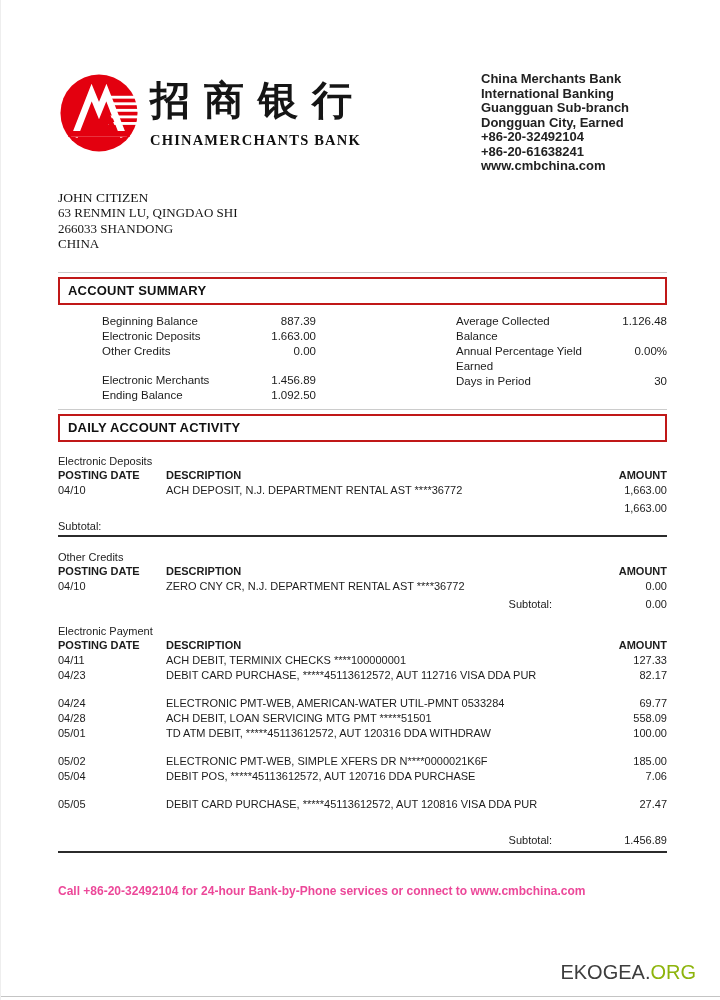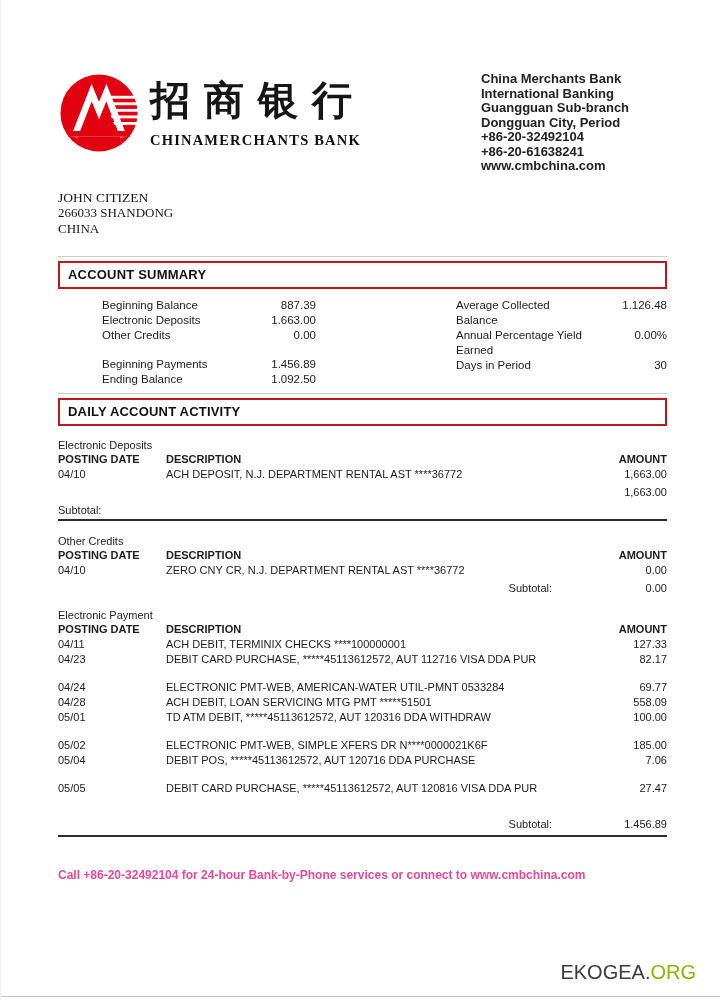--- a/index.html
+++ b/index.html
@@ -105,29 +105,30 @@
         </svg>
         <div class="bank-names">
           <div class="bank-cn">招商银行</div>
           <div class="bank-en">CHINAMERCHANTS BANK</div>
         </div>
       </div>
       <div class="bank-info">
         <div>China Merchants Bank</div>
         <div>International Banking</div>
         <div>Guangguan Sub-branch</div>
-        <div>Dongguan City, Period</div>
+        <div>Dongguan City, Earned</div>
         <div>+86-20-32492104</div>
         <div>+86-20-61638241</div>
         <div>www.cmbchina.com</div>
       </div>
     </div>
 
     <div class="recipient">
       <div class="name">JOHN CITIZEN</div>
+      <div>63 RENMIN LU, QINGDAO SHI</div>
       <div>266033 SHANDONG</div>
       <div>CHINA</div>
     </div>
 
     <div style="margin-top:20px;" class="hairline"></div>
     <div class="section-box">ACCOUNT SUMMARY</div>
 
     <div class="summary-cols">
       <div class="sum-left">
         <div class="sum-row">
@@ -137,21 +138,21 @@
         <div class="sum-row">
           <span class="lbl">Electronic Deposits</span>
           <span class="val">1.663.00</span>
         </div>
         <div class="sum-row">
           <span class="lbl">Other Credits</span>
           <span class="val">0.00</span>
         </div>
         <div class="sum-gap"></div>
         <div class="sum-row">
-          <span class="lbl">Beginning Payments</span>
+          <span class="lbl">Electronic Merchants</span>
           <span class="val">1.456.89</span>
         </div>
         <div class="sum-row">
           <span class="lbl">Ending Balance</span>
           <span class="val">1.092.50</span>
         </div>
       </div>
       <div class="sum-right">
         <div class="sum-row">
           <span class="lbl">Average Collected Balance</span>

